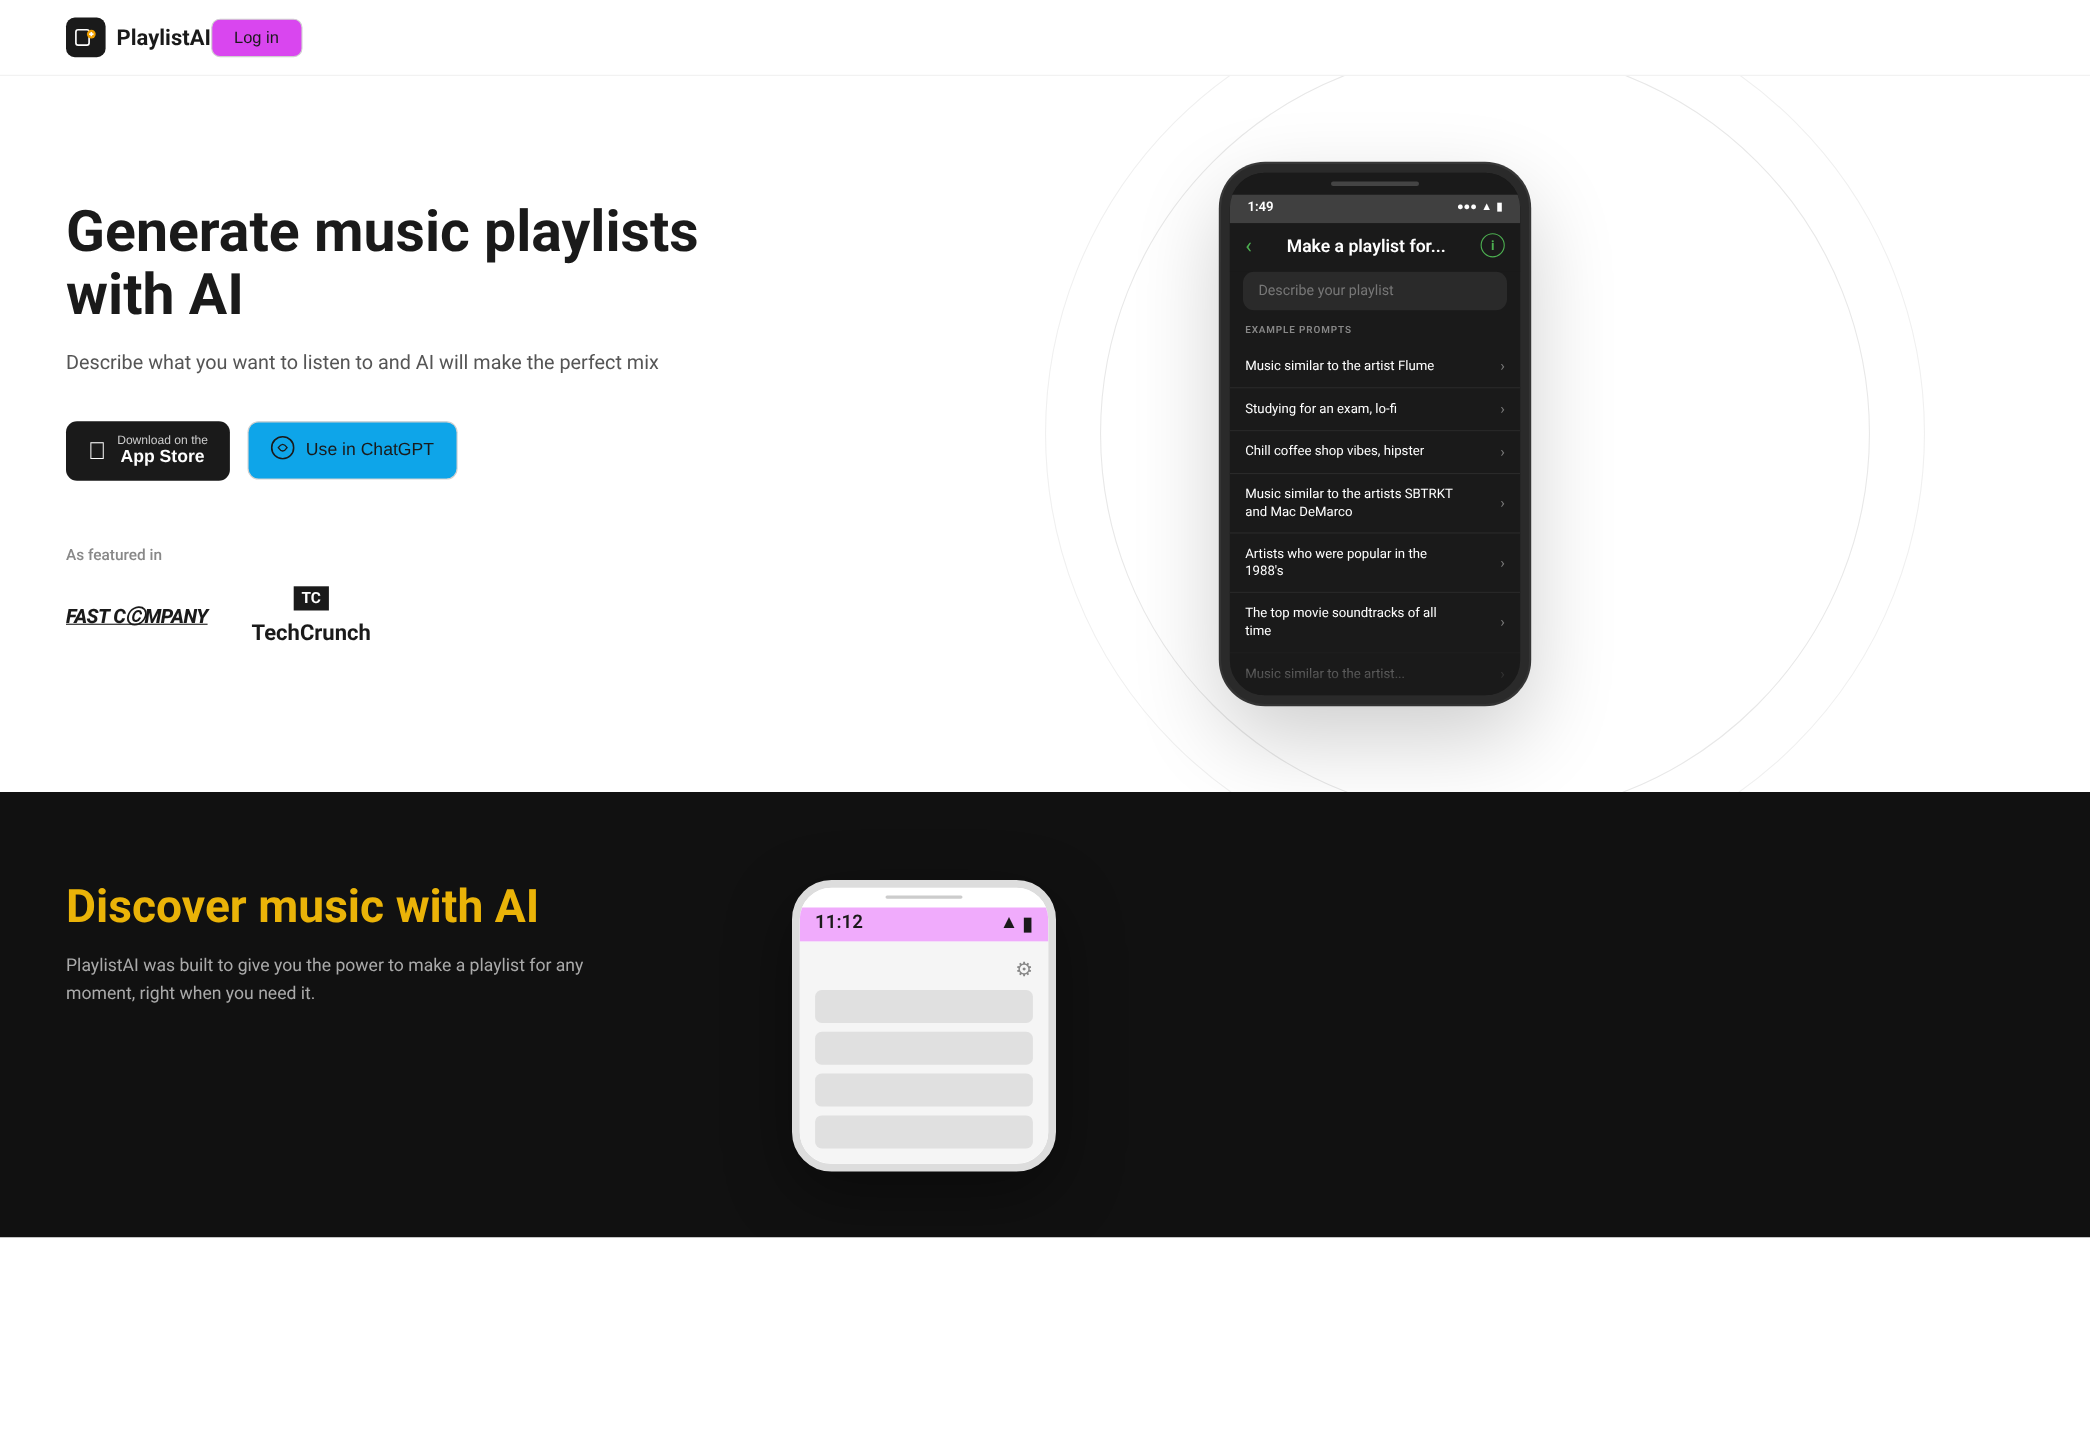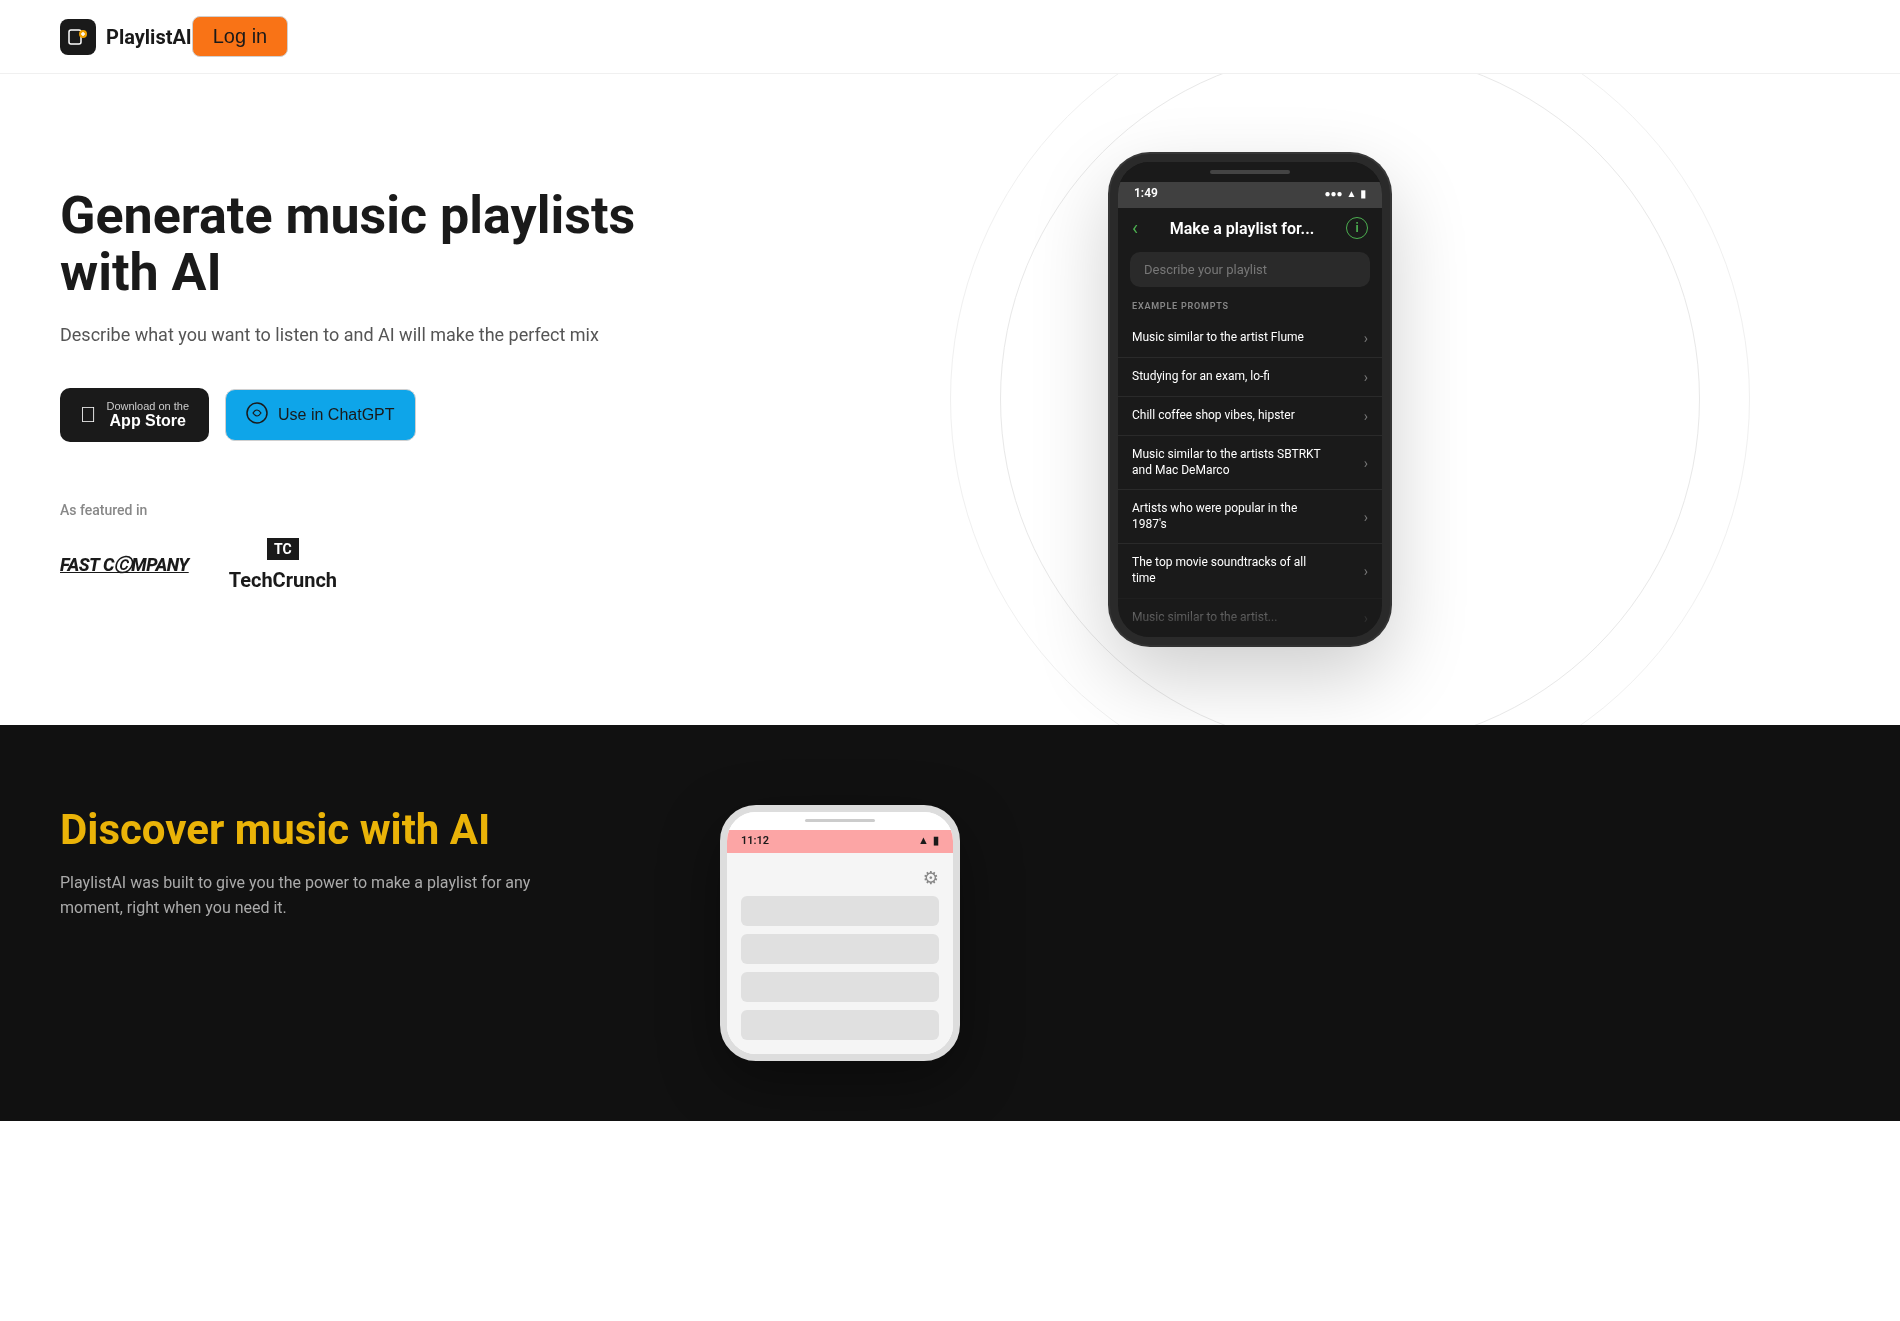--- a/index.html
+++ b/index.html
@@ -31,22 +31,22 @@
     }
     .logo-text {
       font-size: 20px;
       font-weight: 700;
       color: #1a1a1a;
     }
     .login-btn {
       padding: 8px 20px;
       border: 1px solid #d0d0d0;
       border-radius: 8px;
-      background: #f97316;
-      font-size: 20px;
+      background: #d946ef;
+      font-size: 15px;
       color: #1a1a1a;
       cursor: pointer;
       font-weight: 500;
     }
 
     
     .hero {
       background: #fff;
       min-height: 600px;
       display: flex;
@@ -344,26 +344,26 @@
       align-items: center;
       justify-content: center;
     }
     .phone2-notch-bar {
       width: 70px;
       height: 3px;
       background: #ccc;
       border-radius: 2px;
     }
     .phone2-status {
-      background: #fca5a5;
+      background: #f0abfc;
       display: flex;
       align-items: center;
       justify-content: space-between;
       padding: 4px 14px 6px;
-      font-size: 11px;
+      font-size: 17px;
       font-weight: 600;
       color: #1a1a1a;
     }
     .phone2-body {
       background: #f5f5f5;
       padding: 14px;
       min-height: 200px;
     }
     .phone2-gear-icon {
       font-size: 18px;
@@ -466,21 +466,21 @@
         </div>
         <div class="phone-list-item">
           <span class="phone-list-item-text">Chill coffee shop vibes, hipster</span>
           <span class="phone-list-chevron">›</span>
         </div>
         <div class="phone-list-item">
           <span class="phone-list-item-text">Music similar to the artists SBTRKT and Mac DeMarco</span>
           <span class="phone-list-chevron">›</span>
         </div>
         <div class="phone-list-item">
-          <span class="phone-list-item-text">Artists who were popular in the 1987's</span>
+          <span class="phone-list-item-text">Artists who were popular in the 1988's</span>
           <span class="phone-list-chevron">›</span>
         </div>
         <div class="phone-list-item">
           <span class="phone-list-item-text">The top movie soundtracks of all time</span>
           <span class="phone-list-chevron">›</span>
         </div>
         <div class="phone-list-item" style="opacity:0.4;">
           <span class="phone-list-item-text">Music similar to the artist...</span>
           <span class="phone-list-chevron">›</span>
         </div>

